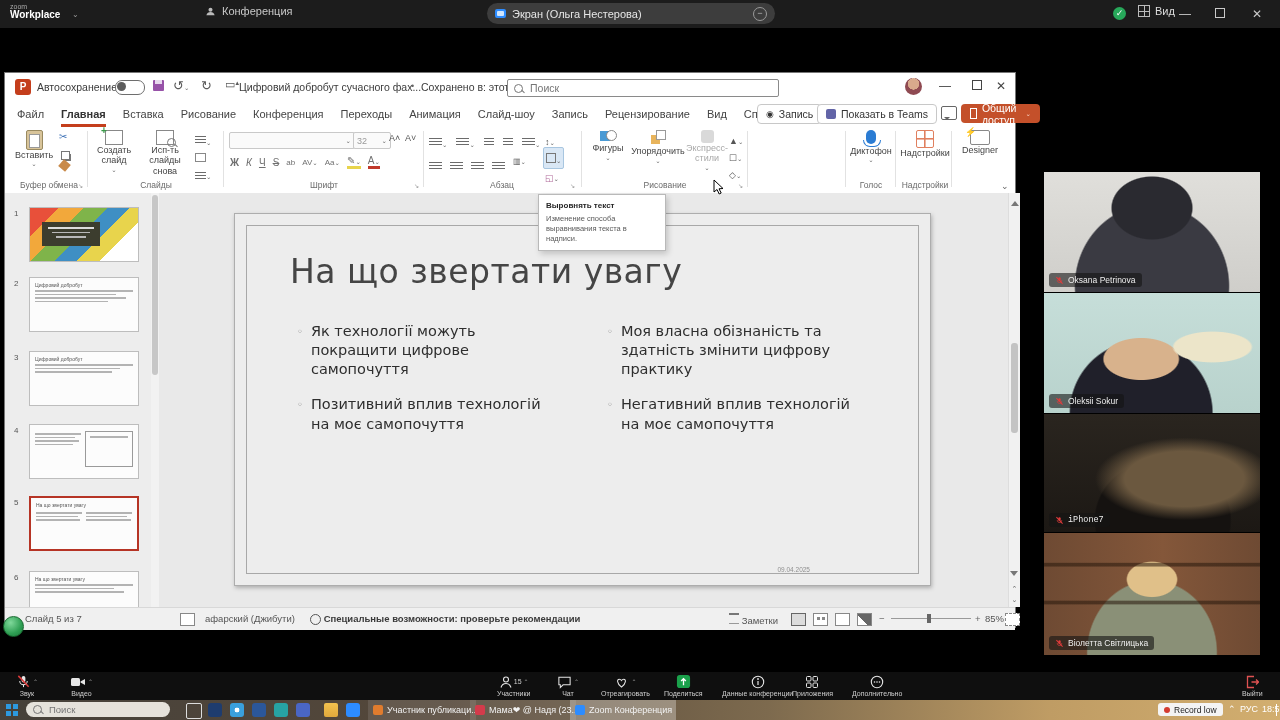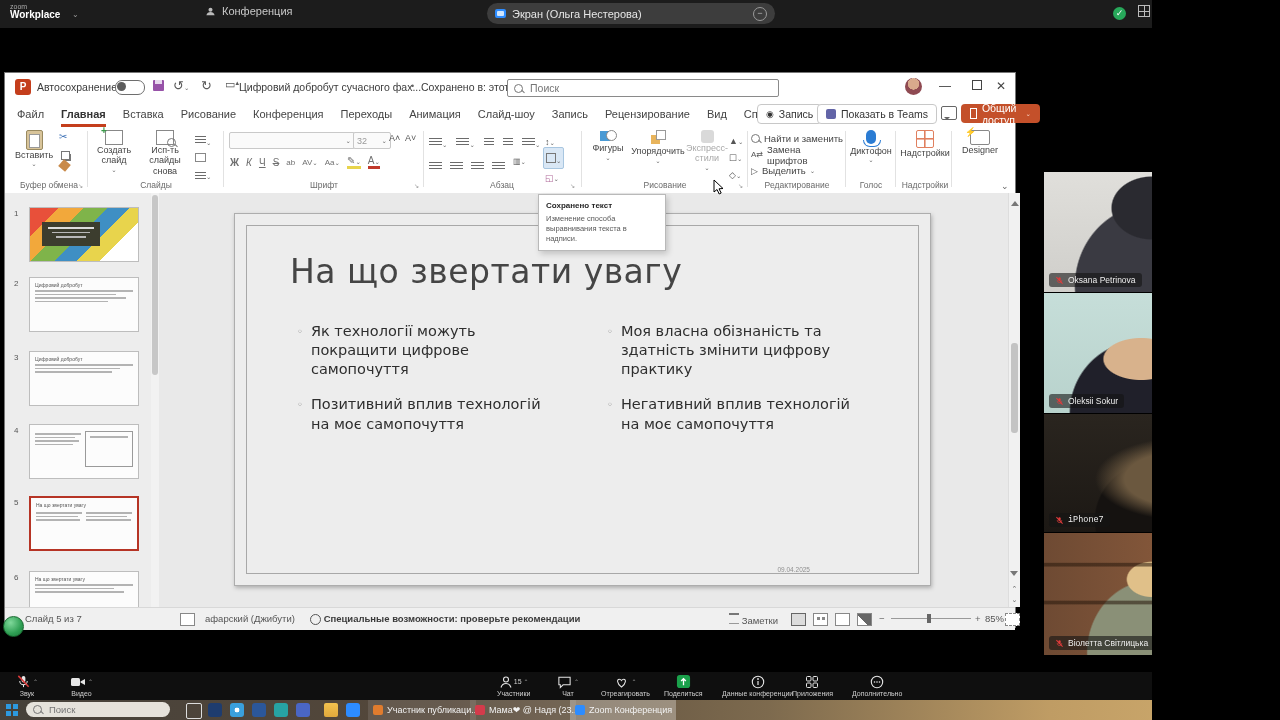--- a/index.html
+++ b/index.html
@@ -1,16 +1,16 @@
 <!DOCTYPE html>
 <html><head>
 <meta charset="utf-8">
 <style>
   html,body{margin:0;padding:0;background:#000;}
-  #screen{position:relative;width:1152px;height:720px;background:#000;overflow:hidden;
+  #screen{position:relative;width:1280px;height:720px;background:#000;overflow:hidden;
           font-family:"Liberation Sans",sans-serif;-webkit-font-smoothing:antialiased;}
   .abs{position:absolute;}
   
   #topbar{position:absolute;left:0;top:0;width:1280px;height:28px;background:#1c1c1c;color:#ccc;}
   .logo{position:absolute;left:10px;top:3px;line-height:1;}
   .logo .l1{font-size:7px;color:#aaa;}
   .logo .l2{font-size:10px;font-weight:bold;color:#fff;}
   .chev{color:#9a9a9a;font-size:8px;}
   .toptab{position:absolute;top:5px;display:flex;align-items:center;gap:6px;font-size:11px;color:#c9c9c9;}
   #meeting-tab{left:205px;}
@@ -387,36 +387,20 @@
           <span class="dd">⌄</span>
         </div>
         <div class="abs" style="left:144px;top:3px"><span class="mini">▲</span><span class="dd">⌄</span></div>
         <div class="abs" style="left:144px;top:20px"><span class="mini">☐</span><span class="dd">⌄</span></div>
         <div class="abs" style="left:144px;top:37px"><span class="mini">◇</span><span class="dd">⌄</span></div>
         <div class="grp-label">Рисование</div>
         <span class="launch">↘</span>
       </div>
       <div class="vsep" style="left:742px"></div>
 
-      <div class="grp" style="left:746px;width:92px">
-        <div class="edit-row abs" style="left:0;top:4px">
-          <span class="s-ico"></span>
-          <span>Найти и заменить</span>
-        </div>
-        <div class="edit-row abs" style="left:0;top:20px">
-          <span class="mini" style="font-size:8px">A⇄</span>
-          <span>Замена шрифтов</span>
-        </div>
-        <div class="edit-row abs" style="left:0;top:36px">
-          <span class="mini">▷</span>
-          <span>Выделить</span>
-          <span class="dd">⌄</span>
-        </div>
-        <div class="grp-label">Редактирование</div>
-      </div>
       <div class="vsep" style="left:840px"></div>
 
       <div class="grp" style="left:844px;width:44px">
         <div class="bigbtn" style="left:0;width:44px">
           <span class="mic-blue"></span>
           <span>Диктофон</span>
           <span class="dd">⌄</span>
         </div>
         <div class="grp-label">Голос</div>
       </div>
@@ -538,21 +522,21 @@
           <div id="cs-thumb"></div>
           <div class="tri-dn abs" style="left:1px;top:372px"></div>
           <div class="dbl" style="top:392px">⌃</div>
           <div class="dbl" style="top:403px">⌄</div>
         </div>
       </div>
 
     </div>
 
     <div id="tooltip">
-      <div class="tl">Сохранено текст</div>
+      <div class="tl">Выровнять текст</div>
       <div class="tb">Изменение способа выравнивания текста в надписи.</div>
     </div>
     <svg id="cursor" width="12" height="16" viewBox="0 0 12 16">
       <polygon points="1,1 1,13 4,10.5 6.2,15 8.2,14 6,9.8 10,9.5" fill="#fff" stroke="#000" stroke-width="1"></polygon>
     </svg>
 
     <div id="ppt-status">
       <span class="st" style="left:20px">Слайд 5 из 7</span>
       <span class="st" style="left:175px"><span class="viewbox"></span></span>
       <span class="st" style="left:200px">афарский (Джибути)</span>

